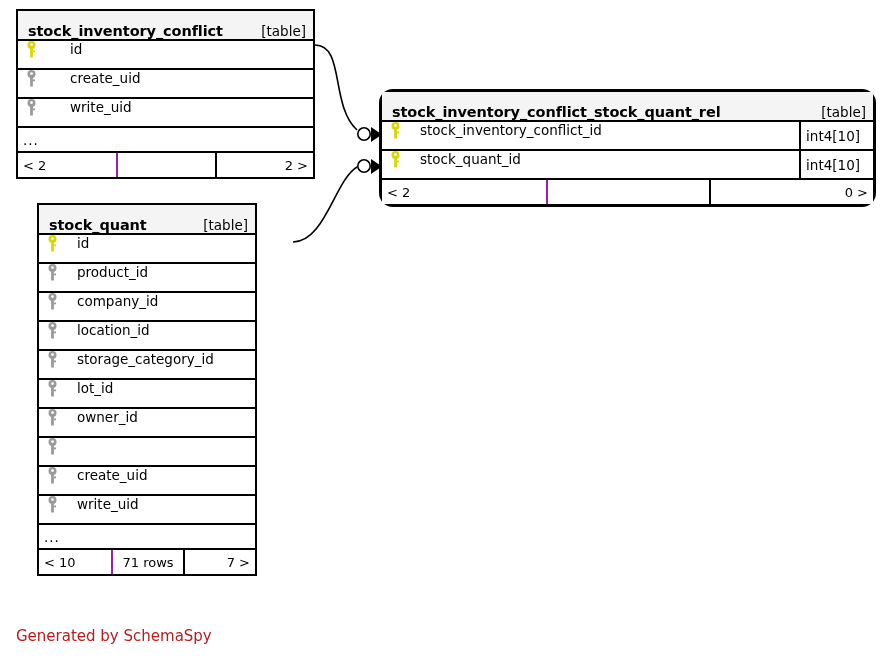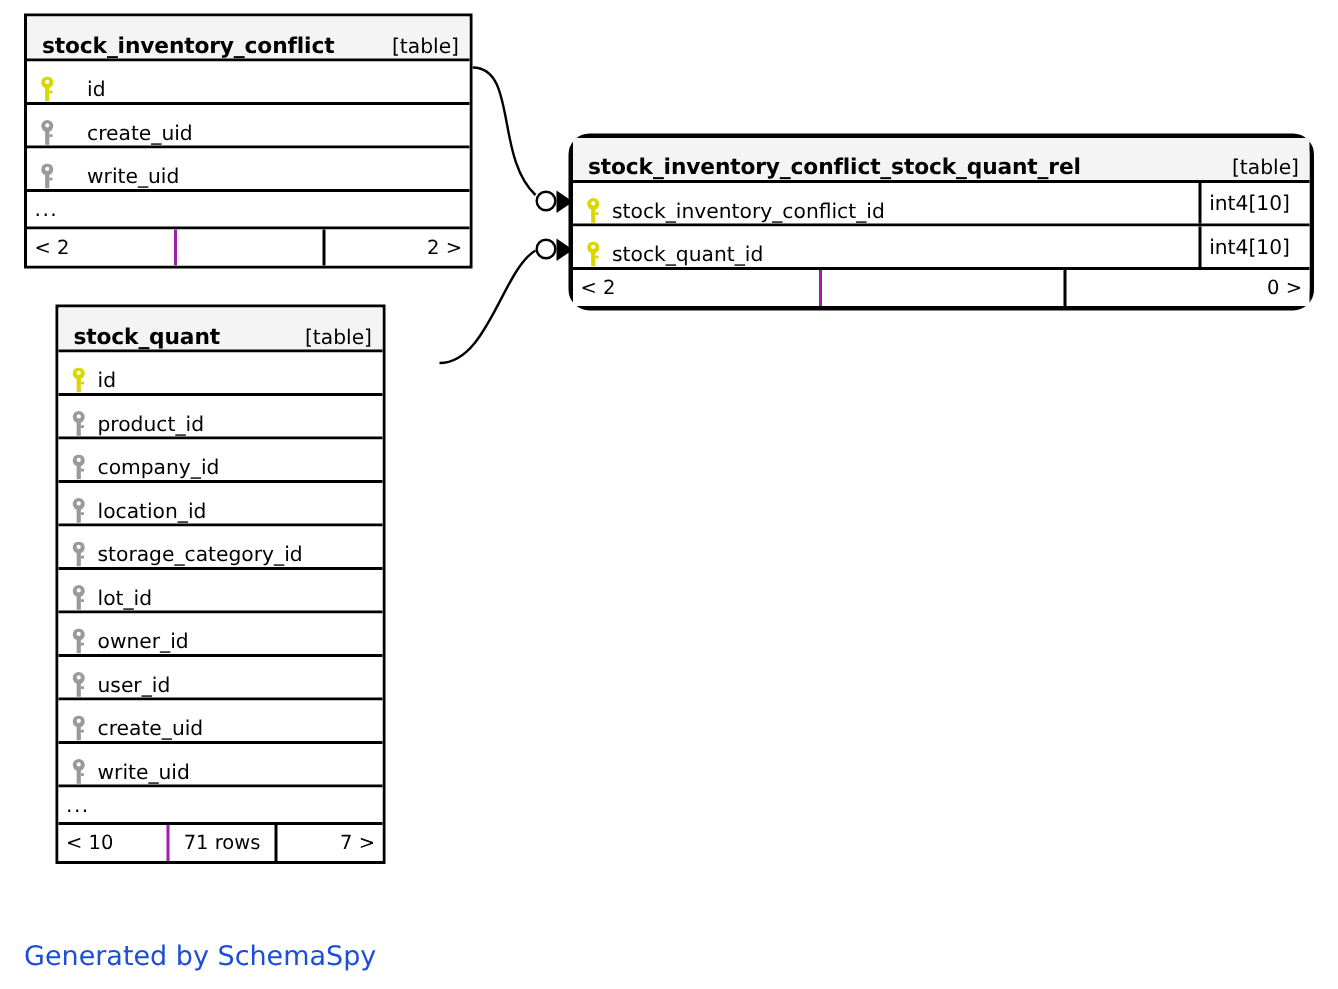--- a/index.html
+++ b/index.html
@@ -55,25 +55,26 @@
   }
   .tbl-tag {
     font-size: 13.5px;
     font-weight: normal;
     white-space: nowrap;
   }
 
   
   .col-row {
     display: flex;
-    align-items: flex-end;
+    align-items: flex-start;
     height: 29px;
     box-sizing: border-box;
     border-bottom: 2px solid #000000;
     background: #ffffff;
+    gap: 12px;
   }
   .col-row:last-of-type { }
   .col-key {
     width: 26px;
     min-width: 26px;
     display: flex;
     align-items: center;
     justify-content: center;
   }
   .col-name {
@@ -129,22 +130,22 @@
   .foot-cell.right  { justify-content: flex-end; padding-right: 5px; border-left: 2px solid #000000; }
 
   
   .key-icon { display: block; }
 
   
   #gen-caption {
     position: absolute;
     left: 16px;
     top: 627px;
-    font-size: 18px;
-    color: #1d4ed8;
+    font-size: 15px;
+    color: #b91c1c;
     white-space: nowrap;
   }
 </style>
 </head>
 <body>
 
 <svg id="connectors" width="892" height="659" viewBox="0 0 892 659">
 
   <g>
     <path d="M 315,45 C 345,45 330,105 357,130" fill="none" stroke="#000000" stroke-width="1.6"></path>
@@ -347,21 +348,20 @@
 
   <div class="col-row">
     <span class="col-key">
       <svg class="key-icon" width="9" height="17" viewBox="0 0 9 17">
         <circle cx="4.5" cy="4" r="4" fill="#9a9a9a"></circle>
           <circle cx="4.5" cy="3.6" r="1.4" fill="#ffffff"></circle>
         <rect x="3.1" y="6.5" width="2.8" height="10" fill="#9a9a9a"></rect>
         <rect x="5.9" y="9.5" width="2.1" height="1.8" fill="#9a9a9a"></rect>
       </svg>
     </span>
-    <span class="col-name">user_id</span>
   </div>
 
   <div class="col-row">
     <span class="col-key">
       <svg class="key-icon" width="9" height="17" viewBox="0 0 9 17">
         <circle cx="4.5" cy="4" r="4" fill="#9a9a9a"></circle>
           <circle cx="4.5" cy="3.6" r="1.4" fill="#ffffff"></circle>
         <rect x="3.1" y="6.5" width="2.8" height="10" fill="#9a9a9a"></rect>
         <rect x="5.9" y="9.5" width="2.1" height="1.8" fill="#9a9a9a"></rect>
       </svg>

